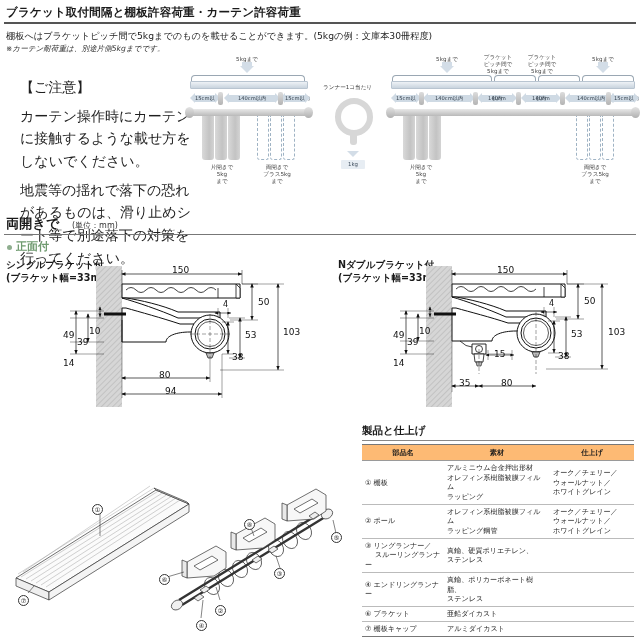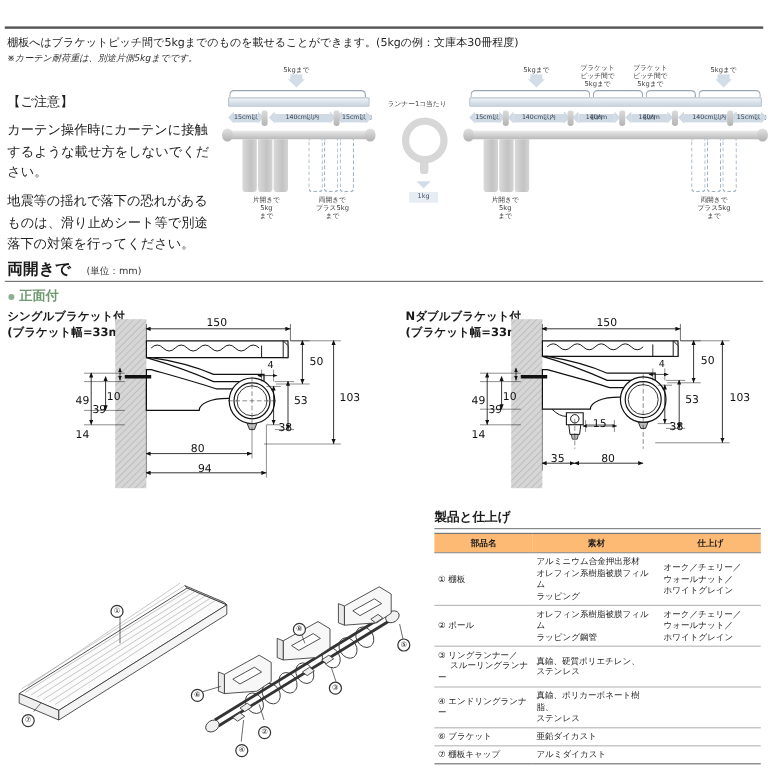--- a/index.html
+++ b/index.html
@@ -34,23 +34,23 @@
     font-size: 9.2px;
     line-height: 1.45;
     color: #1f1f1f;
     white-space: nowrap;
   }
   .body-txt.small { font-size: 7.6px; color: #333; font-style: italic; }
 
   
   .caution {
     position: absolute;
-    left: 6px; top: 76px;
+    left: 20px; top: 76px;
     width: 176px;
-    font-size: 11px;
+    font-size: 14px;
     line-height: 1.62;
     color: #1f1f1f;
   }
   .caution p { margin: 0 0 6px 0; }
 
   
   .loaddiag { position: absolute; left: 185px; top: 56px; width: 452px; height: 148px; }
   .lbl {
     position: absolute;
     font-size: 5.6px;
@@ -231,20 +231,21 @@
     text-align: center;
     color: #222;
     background: #fff;
   }
 </style>
 </head>
 <body>
 
 <div id="page">
 
+  <div class="sec-title" style="left:6px; top:5px;">ブラケット取付間隔と棚板許容荷重・カーテン許容荷重</div>
   <div class="rule thick" style="left:4px; top:22px; width:632px;"></div>
 
   <div class="body-txt" style="left:6px; top:29px;">棚板へはブラケットピッチ間で5kgまでのものを載せることができます。(5kgの例：文庫本30冊程度)</div>
   <div class="body-txt small" style="left:6px; top:43px;">※カーテン耐荷重は、別途片側5kgまでです。</div>
 
   <div class="caution">
     <p>【ご注意】</p>
     <p>カーテン操作時にカーテンに接触するような載せ方をしないでください。</p>
     <p>地震等の揺れで落下の恐れがあるものは、滑り止めシート等で別途落下の対策を行ってください。</p>
   </div>

